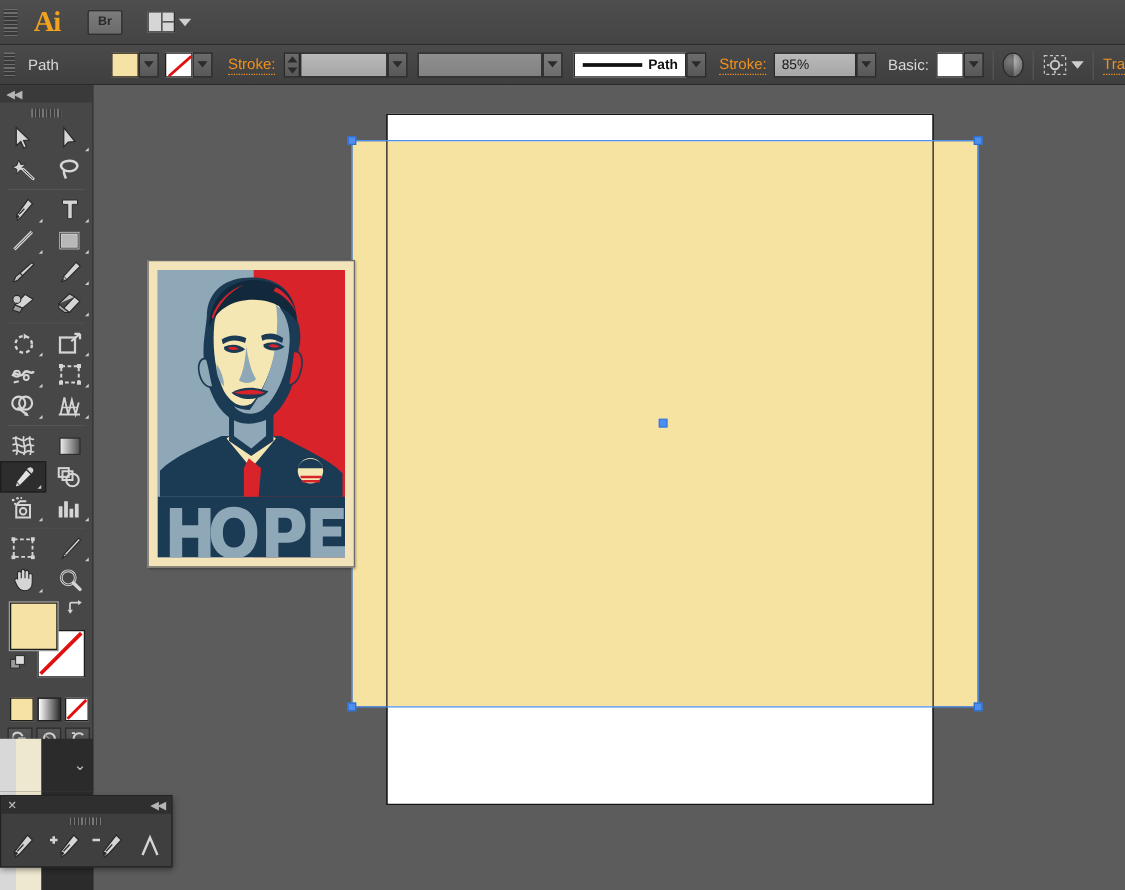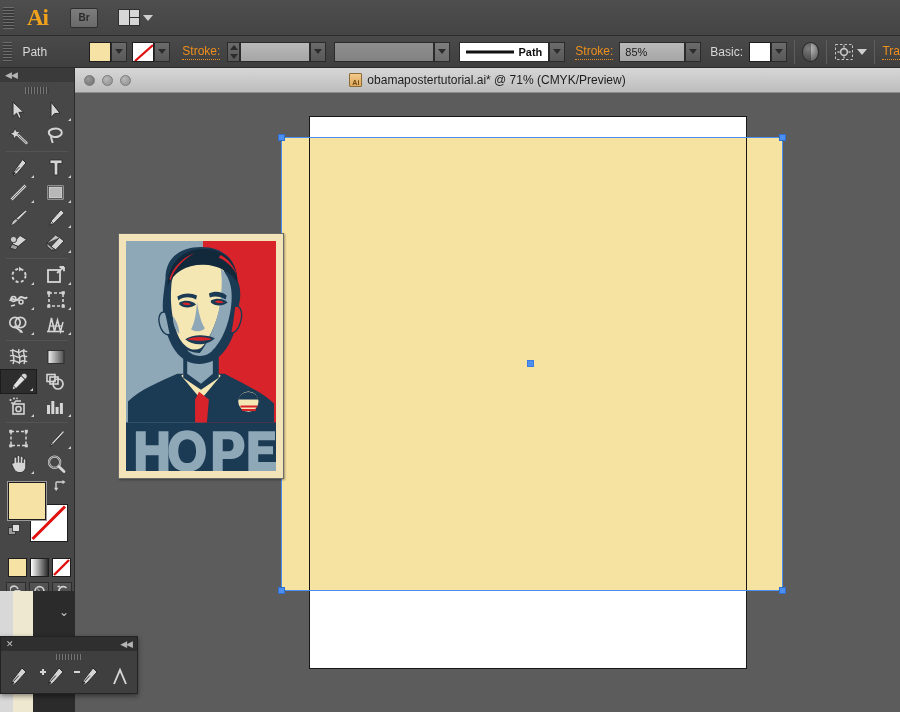--- a/index.html
+++ b/index.html
@@ -710,31 +710,20 @@
       <div class="lightbar"></div>
       <span class="chev">⌄</span>
     </div>
   </div>
 
   <div class="leftsliver">
     <div class="lb"></div>
   </div>
 
   <div class="docwin">
-    <div class="titlebar">
-      <div class="tb-dots">
-        <span></span>
-        <span></span>
-        <span></span>
-      </div>
-      <div class="tb-title">
-        <span class="tb-ficon">Ai</span>
-        <span>obamapostertutorial.ai* @ 71% (CMYK/Preview)</span>
-      </div>
-    </div>
 
     <div class="canvas">
 
       <div class="page"></div>
 
       <div class="yrect"></div>
 
       <div style="position:absolute;left:234px;top:23px;width:1px;height:553px;background:#171717;"></div>
       <div style="position:absolute;left:671px;top:23px;width:1px;height:553px;background:#171717;"></div>
 

